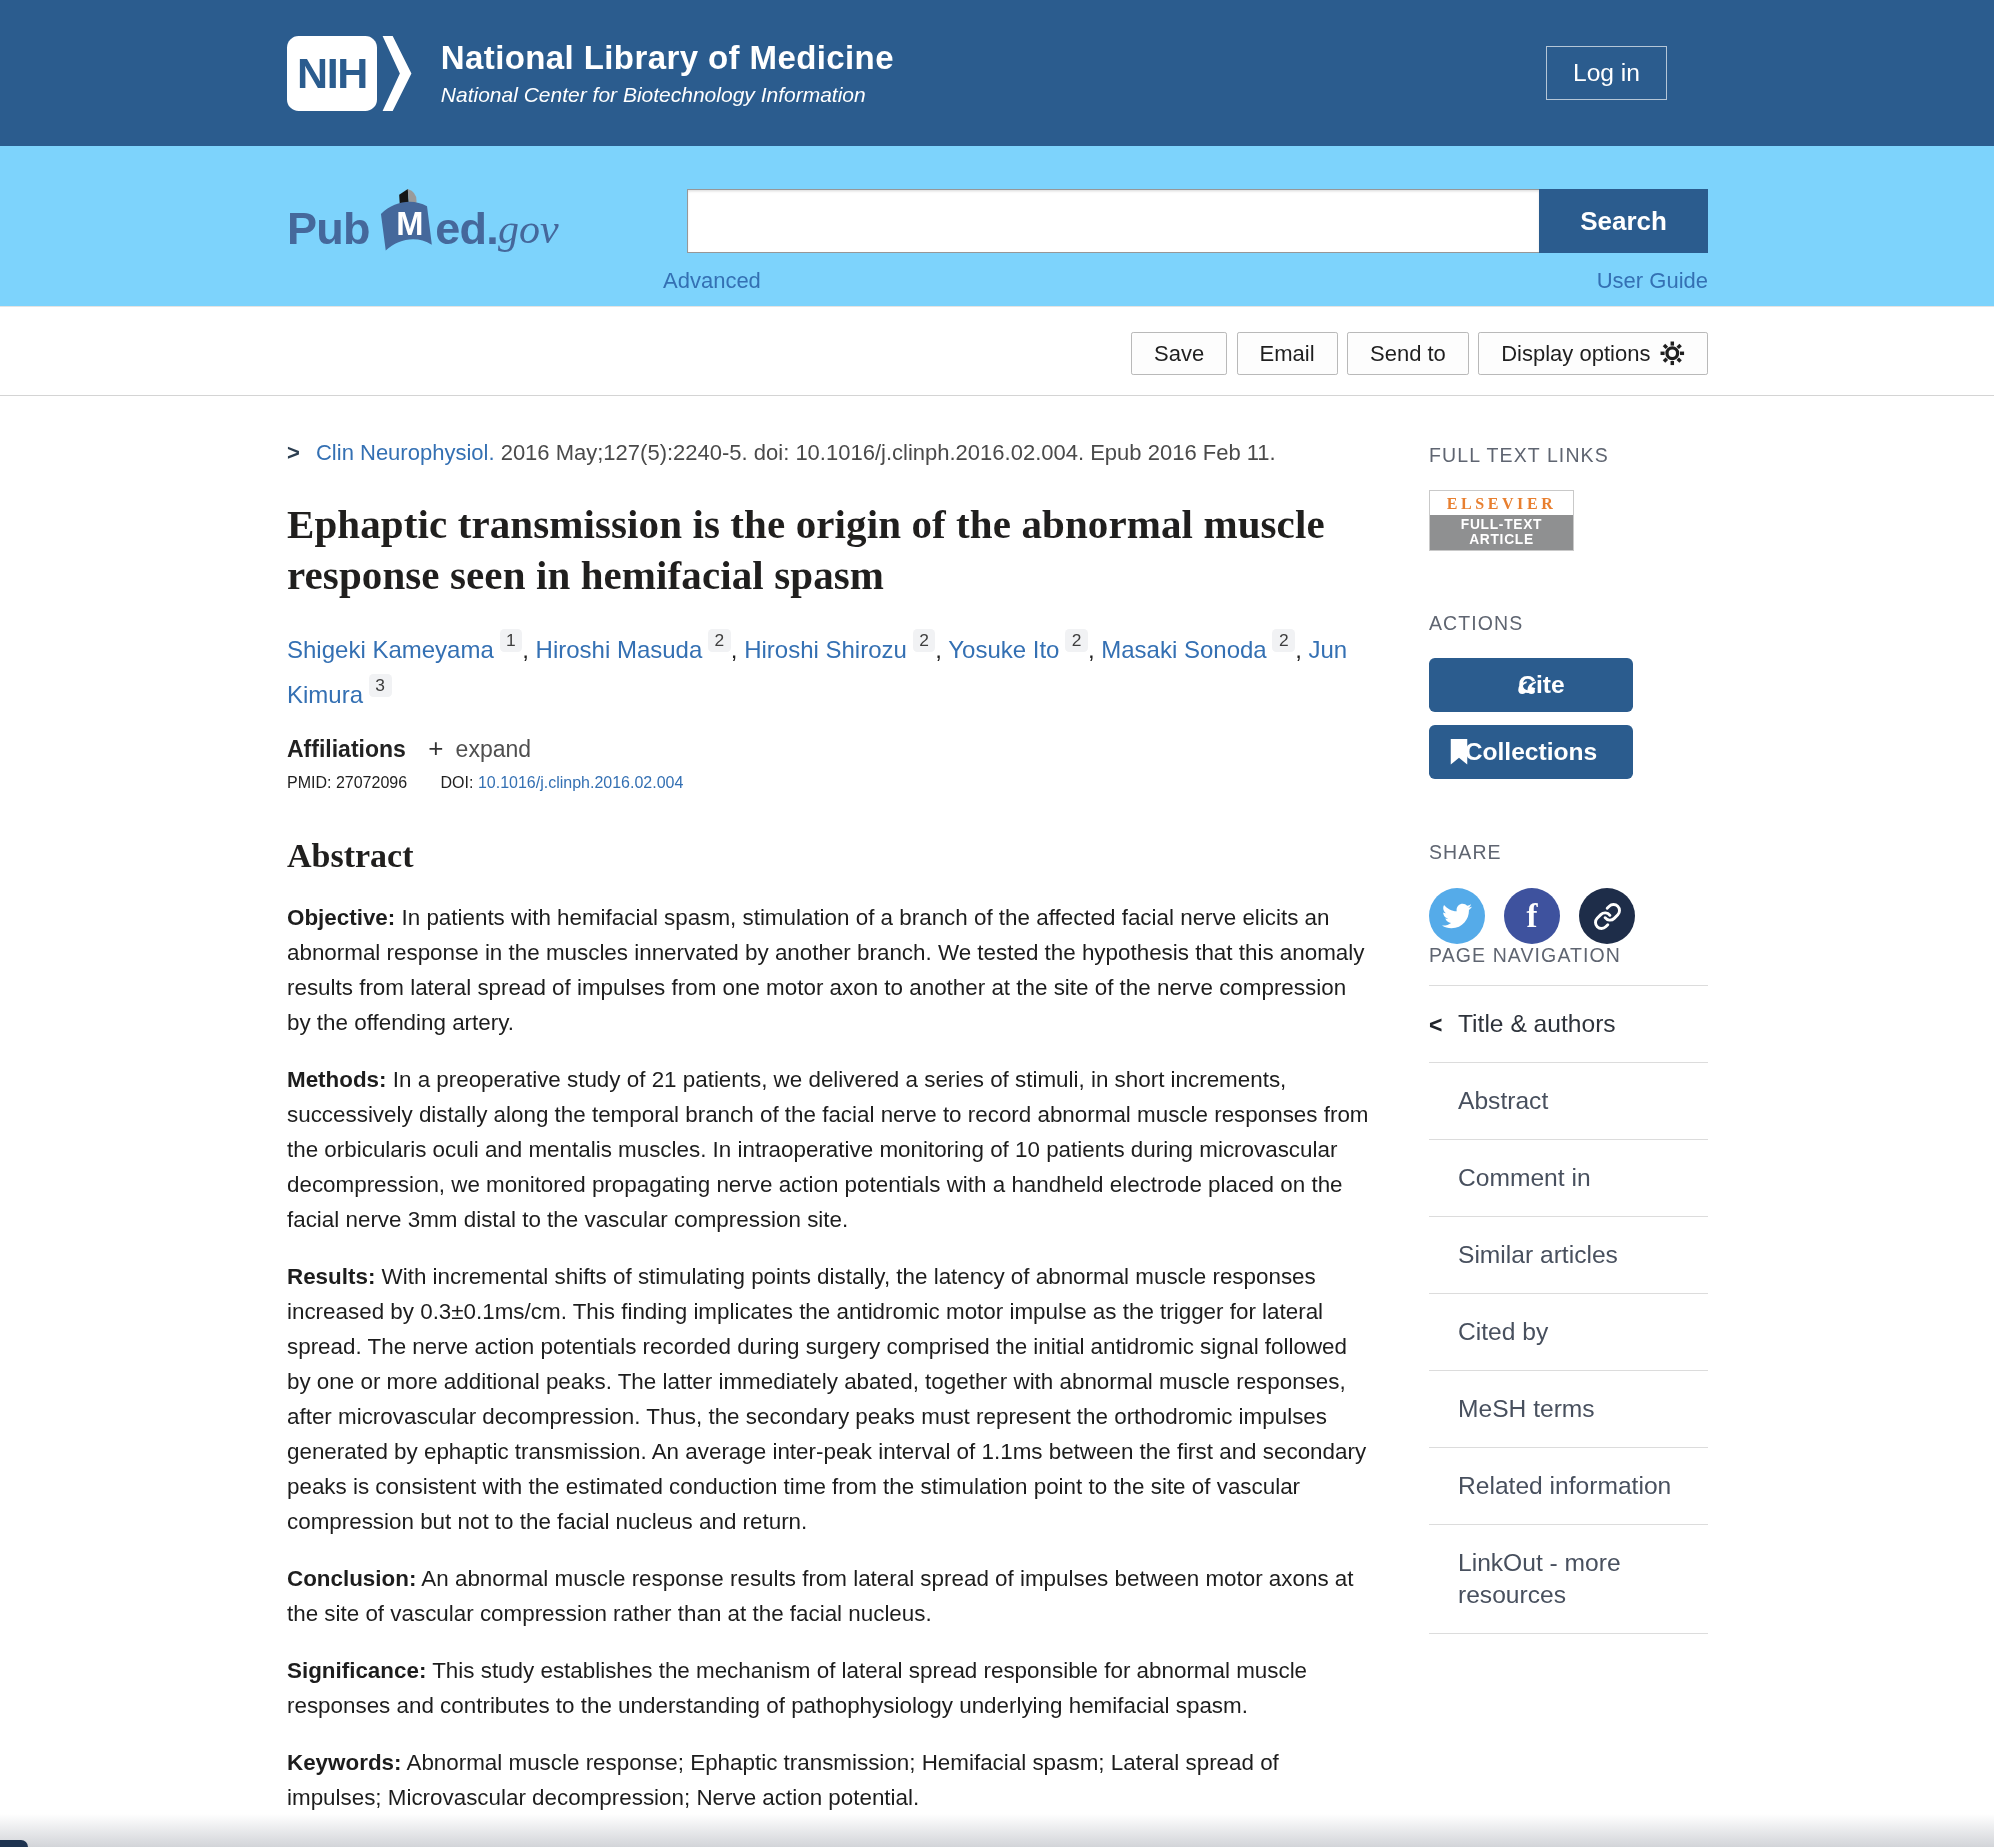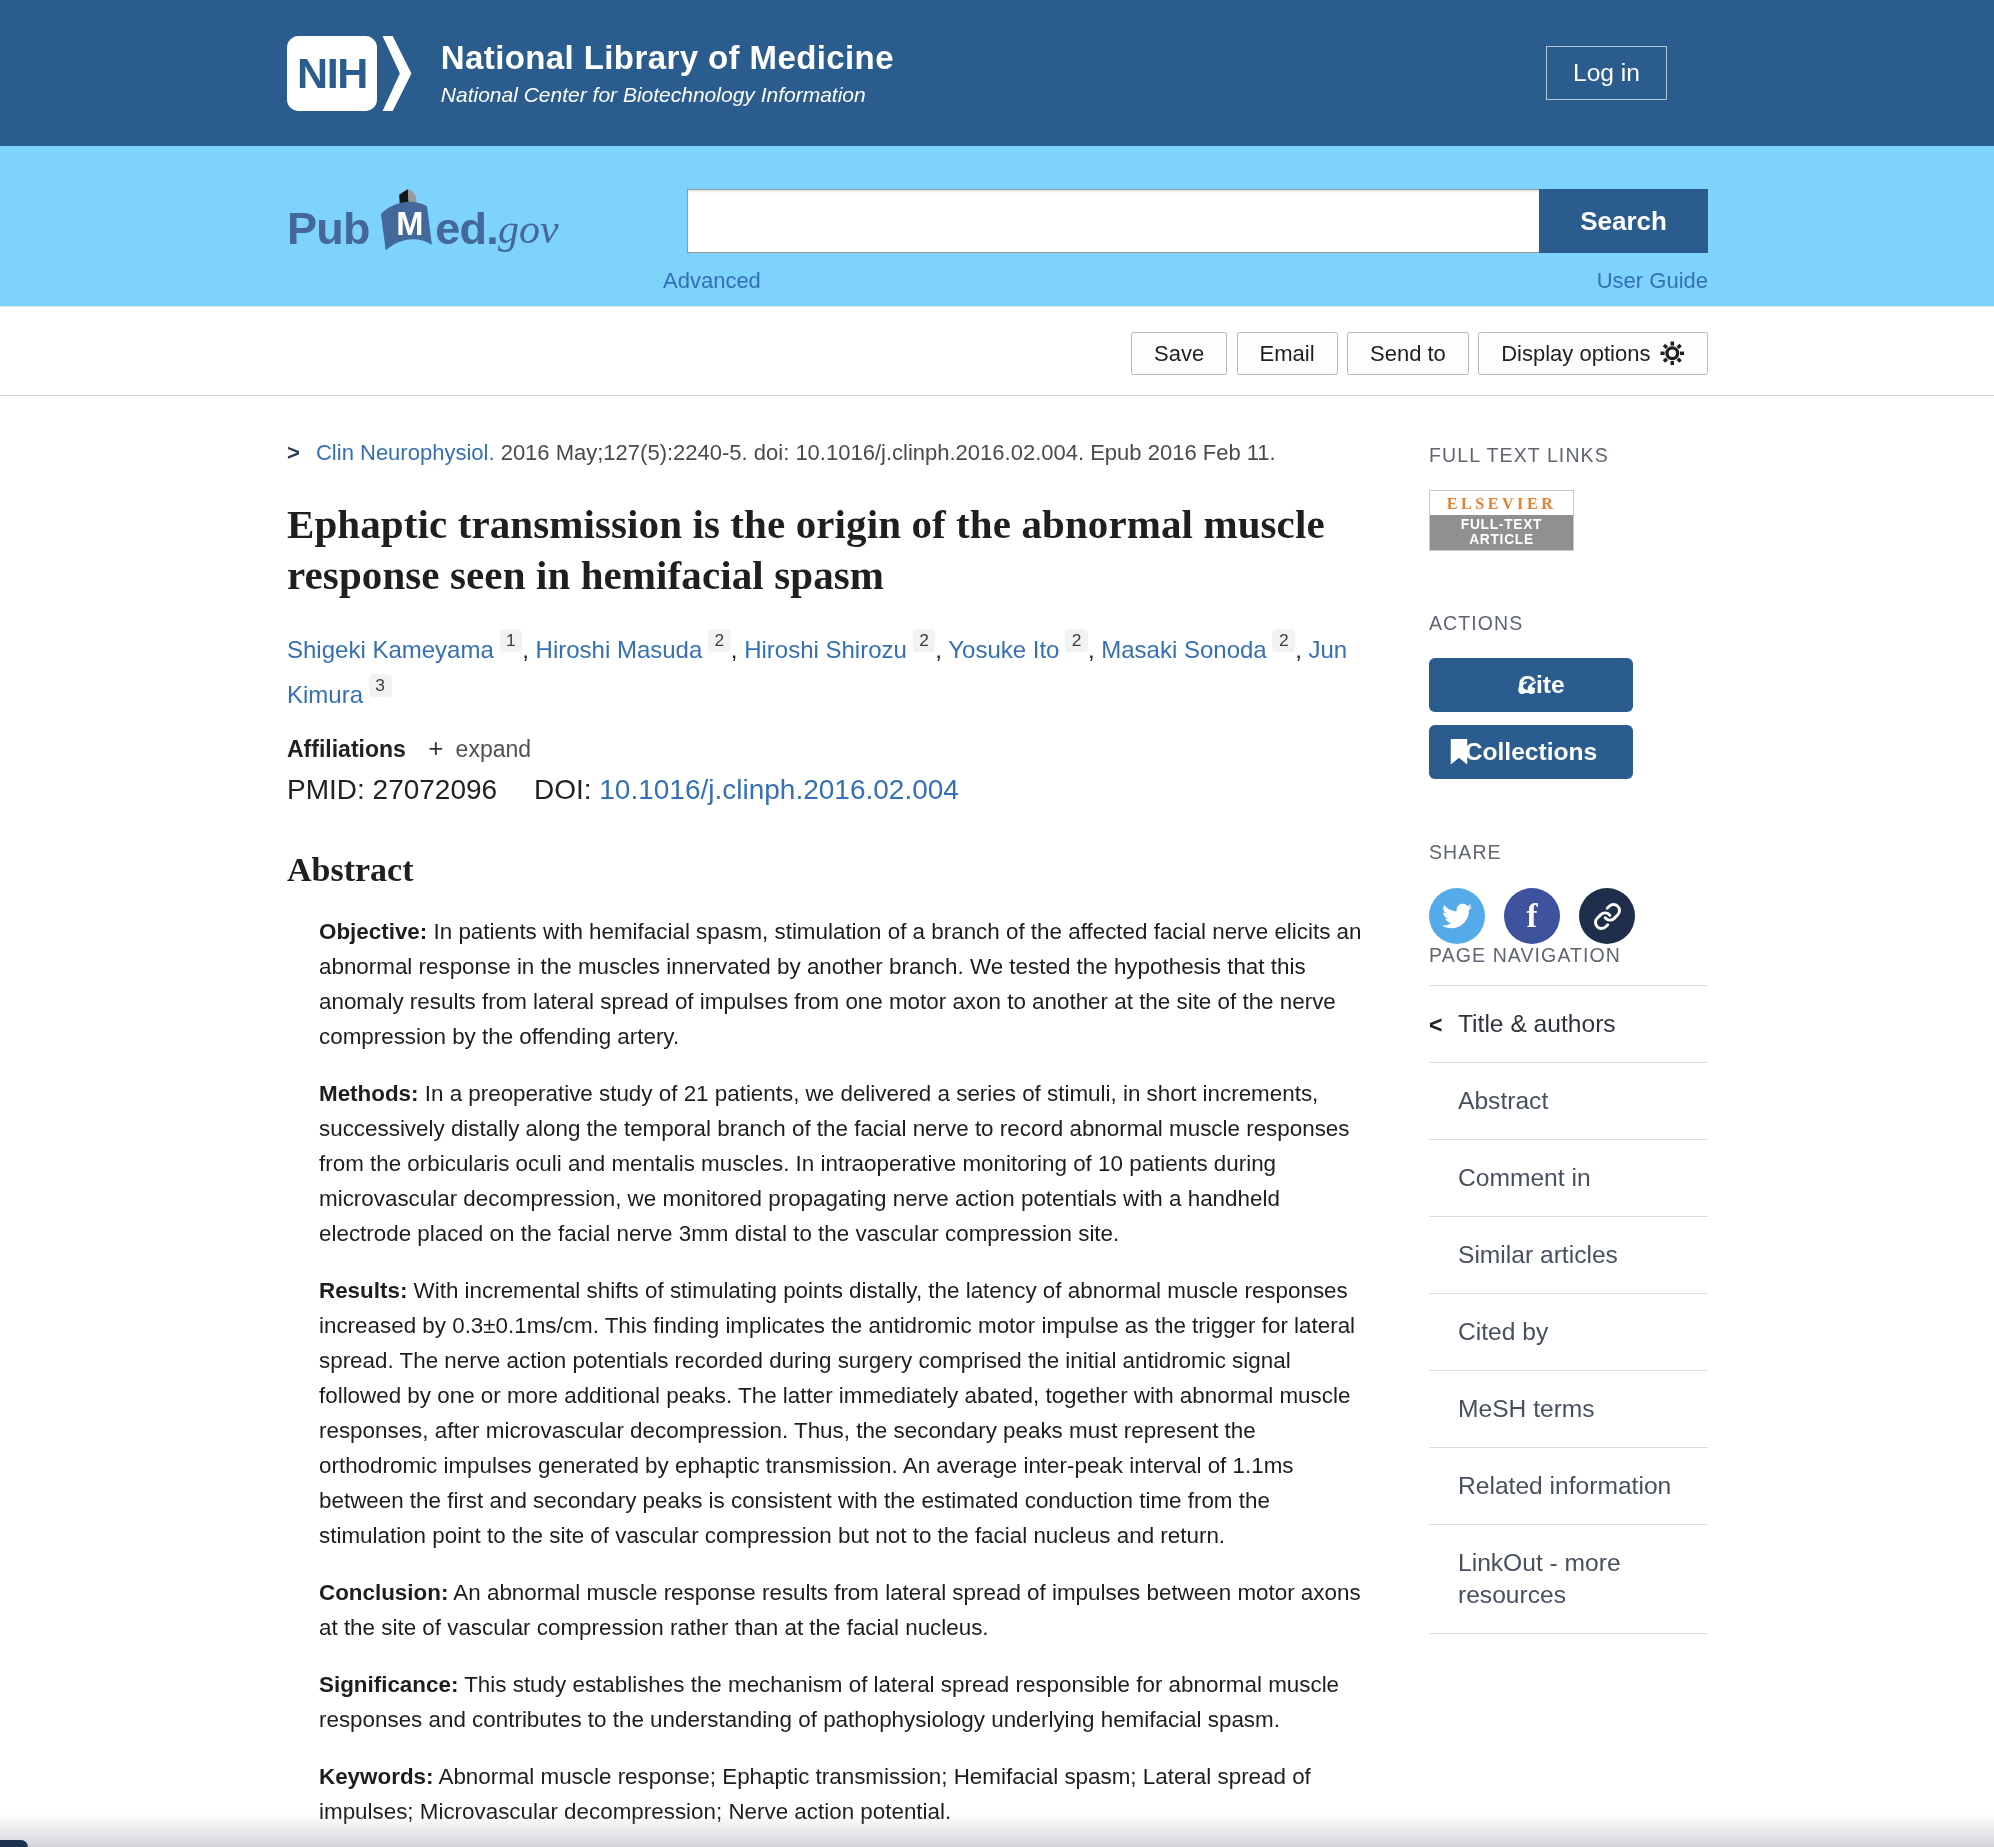--- a/index.html
+++ b/index.html
@@ -52,26 +52,26 @@
   .article-title { margin-top:32px; font-family:"Liberation Serif", serif; font-weight:bold; font-size:41px; line-height:51px; color:#201f1e; letter-spacing:0.1px; }
 
   .authors { margin-top:23px; font-size:24px; line-height:38px; color:#212121; }
   .authors a { color:var(--link,#3470b3); text-decoration:none; cursor:pointer; }
   .authors sup { font-size:17.4px; background:#f1f2f4; border-radius:4.3px; padding:1.4px 6.5px; margin-left:5.8px; color:#3d3d3d; position:relative; top:-2.9px; }
 
   .affil-row { margin-top:19px; font-size:23px; color:#212121; }
   .affil-label { font-weight:bold; }
   .plus-icon { font-size:26px; color:#333; margin:0 5.8px 0 16px; }
   .expand-link { color:#4f4f4f; cursor:pointer; }
-  .ids-row { margin-top:10px; font-size:28px; color:#212121; }
+  .ids-row { margin-top:10px; font-size:16px; color:#212121; }
   .ids-row .doi-label { margin-left:29px; }
   .doi-link { color:var(--link,#3470b3); text-decoration:none; cursor:pointer; }
 
   .abstract-heading { margin-top:45px; font-family:"Liberation Serif", serif; font-weight:bold; font-size:34px; color:#201f1e; }
-  .abstract-body { margin-top:24.6px;margin-left:32px; }
+  .abstract-body { margin-top:24.6px; }
   .abstract-body p { font-size:22.4px; line-height:35px; color:#1d1d1d; margin-bottom:22px; }
   .abstract-body p b { font-weight:bold; }
 
   
   .side-heading { font-size:19.5px; color:#5f6571; letter-spacing:1.1px; }
   .ftl-heading { margin-top:48px; }
   .elsevier-badge { display:block; width:145px; margin-top:23px; border:1.4px solid #c9c9c9; cursor:pointer; text-decoration:none; }
   .elsevier-top { background:#fff; text-align:center; padding:3.6px 0 2.2px; font-family:"Liberation Serif", serif; font-weight:bold; font-size:16px; letter-spacing:3.6px; color:var(--elsevier-orange,#e87f2f); }
   .elsevier-bottom { background:#8f9091; text-align:center; padding:2.2px 0 2.9px; font-size:13.8px; font-weight:bold; letter-spacing:0.7px; color:#fff; }
   .actions-heading { margin-top:61px; }

